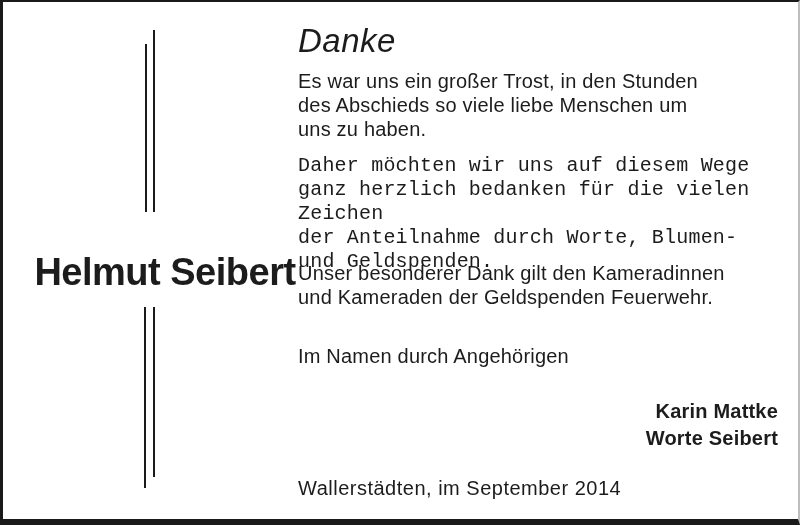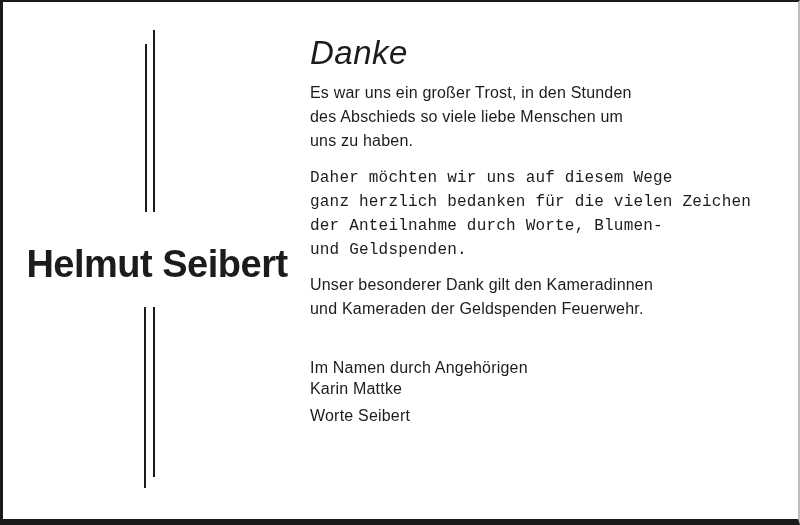--- a/index.html
+++ b/index.html
@@ -24,48 +24,48 @@
   }
   .rule-top-left     { left: 142px; top: 42px;  height: 168px; }
   .rule-top-right    { left: 150px; top: 28px;  height: 182px; }
   .rule-bottom-left  { left: 141px; top: 305px; height: 181px; }
   .rule-bottom-right { left: 150px; top: 305px; height: 170px; }
   .deceased {
     position: absolute;
     left: 0;
     top: 232px;
     width: 292px;
-    margin: 8px;
+    margin: 16px;
     text-align: center;
     font-size: 38px;
     line-height: 44px;
     font-weight: bold;
     letter-spacing: -0.5px;
     white-space: nowrap;
   }
-  .rcol { position: absolute; left: 295px; width: 480px; margin: 12px; }
+  .rcol { position: absolute; left: 295px; width: 480px; margin: 0; }
   .danke {
     top: 20px;
     font-size: 33px;
     line-height: 38px;
     font-style: italic;
     font-weight: normal;
     letter-spacing: 0.5px;
   }
   .para, .closing, .place-date, .mourners {
-    font-size: 16px;
+    font-size: 20px;
     line-height: 24px;
     letter-spacing: 0.2px;
   }
   .para { white-space: pre-line; }
   .p1 { top: 67px; }
   .p2 { top: 152px; font-family: Liberation Mono, monospace; }
   .p3 { top: 259px; }
   .closing { top: 342px; }
-  .mourners { top: 361px; font-weight: normal; line-height: 27px; }
+  .mourners { top: 396px; font-weight: bold; line-height: 27px; text-align: right; }
   .place-date { top: 474px; letter-spacing: 0.5px; }
 </style>
 </head>
 <body>
 
 <div class="page">
 
   <div class="rule rule-top-left"></div>
   <div class="rule rule-top-right"></div>
   <div class="rule rule-bottom-left"></div>
@@ -87,14 +87,15 @@
   <p class="rcol para p3">Unser besonderer Dank gilt den Kameradinnen
 und Kameraden der Geldspenden Feuerwehr.</p>
 
   <p class="rcol closing">Im Namen durch Angehörigen</p>
 
   <div class="rcol mourners">
     <div>Karin Mattke</div>
     <div>Worte Seibert</div>
   </div>
 
+  <p class="rcol place-date">Wallerstädten, im September 2014</p>
 
 </div>
 
 </body></html>

